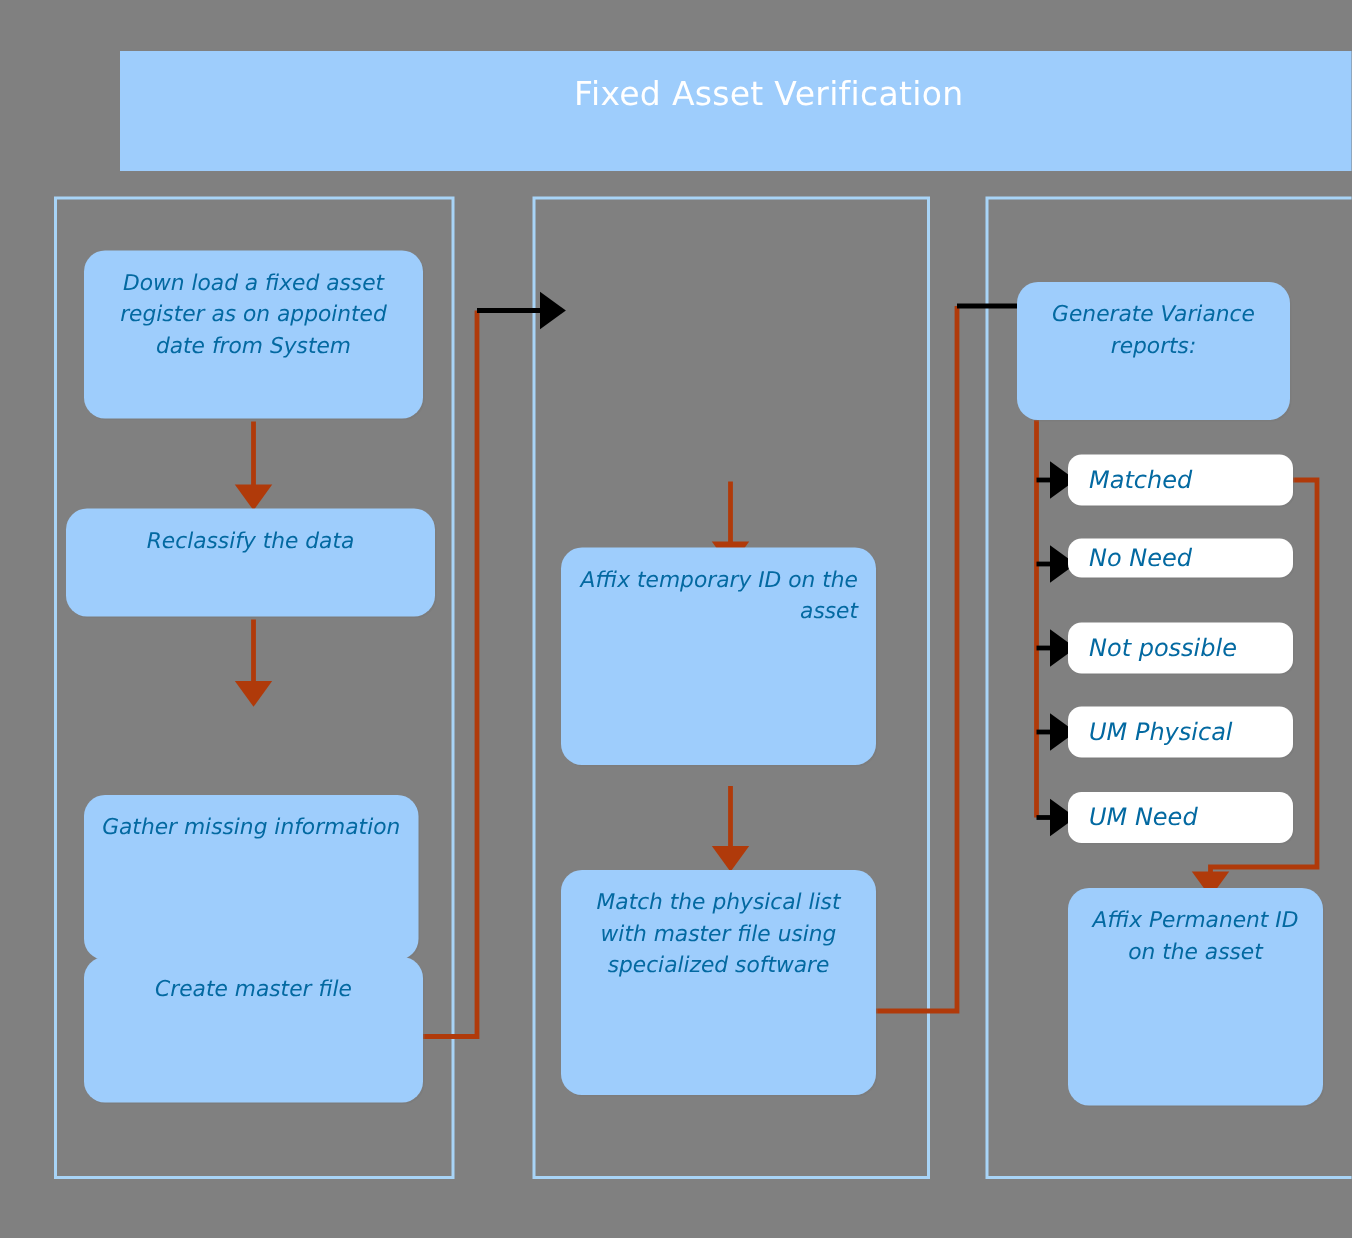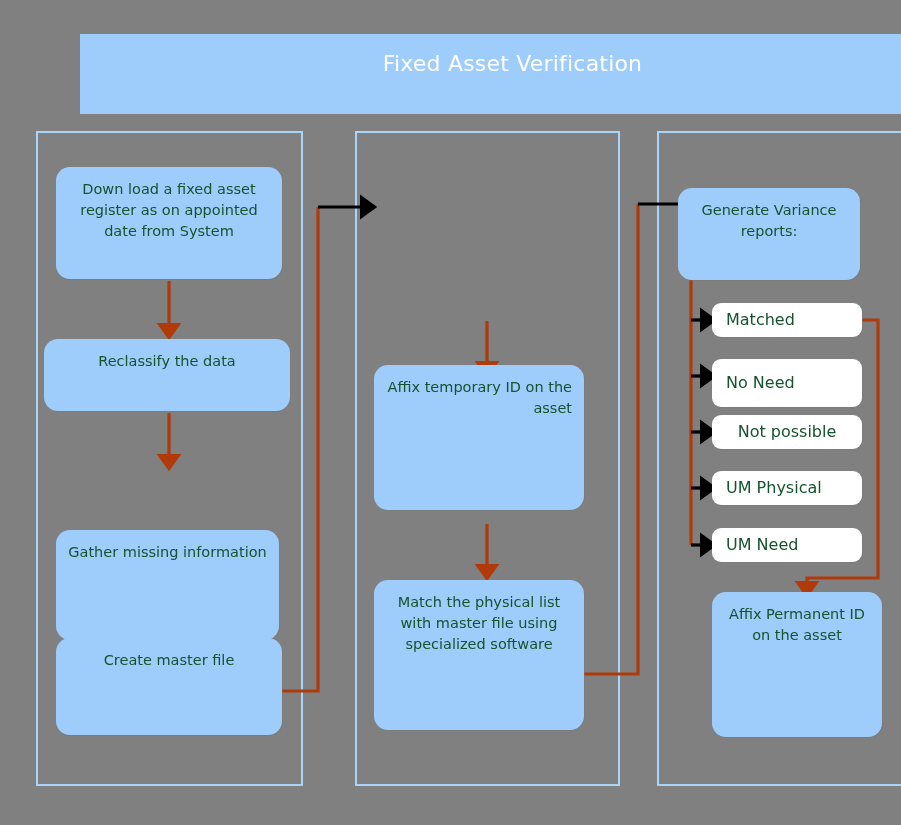--- a/index.html
+++ b/index.html
@@ -57,25 +57,26 @@
   
   .node {
     position: absolute;
     box-sizing: border-box;
     background: #9ecdfc;
     border-radius: 14px;
     display: flex;
     align-items: flex-start;
     justify-content: center;
     text-align: center;
-    color: #14532d;
+    color: #0369a1;
     font-size: 14.5px;
     line-height: 1.45;
     padding: 12px 12px 8px 12px;
     box-shadow: 1px 1px 0 rgba(120,120,120,0.45);
+    font-style: italic;
   }
   .node.white {
     background: #ffffff;
     border-radius: 9px;
     align-items: center;
     justify-content: flex-start;
     text-align: left;
     padding: 4px 14px;
     font-size: 16px;
     line-height: 1.2;
@@ -89,22 +90,22 @@
   #n-master     { left: 56px;  top: 638px; width: 226px; height: 97px; }
 
   
   #n-conduct    { left: 374px; top: 167px; width: 226px; height: 152px; }
   #n-affixtemp  { left: 374px; top: 365px; width: 210px; height: 145px; text-align: right; }
   #n-match      { left: 374px; top: 580px; width: 210px; height: 150px; }
 
   
   #n-variance   { left: 678px; top: 188px; width: 182px; height: 92px;  }
   #n-matched    { left: 712px; top: 303px; width: 150px; height: 34px;  }
-  #n-noneed     { left: 712px; top: 359px; width: 150px; height: 48px;  }
-  #n-notpossible{ left: 712px; top: 415px; width: 150px; height: 34px; text-align: center;  }
+  #n-noneed     { left: 712px; top: 359px; width: 150px; height: 26px;  }
+  #n-notpossible{ left: 712px; top: 415px; width: 150px; height: 34px;  }
   #n-umphysical { left: 712px; top: 471px; width: 150px; height: 34px;  }
   #n-umbook     { left: 712px; top: 528px; width: 150px; height: 34px;  }
   #n-affixperm  { left: 712px; top: 592px; width: 170px; height: 145px; }
 
   #connectors {
     position: absolute;
     left: 0; top: 0;
     width: 901px;
     height: 825px;
     pointer-events: none;

